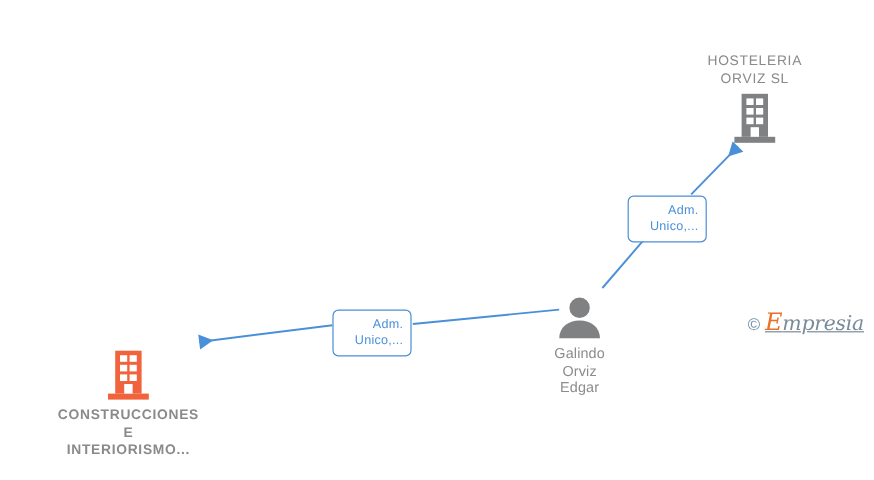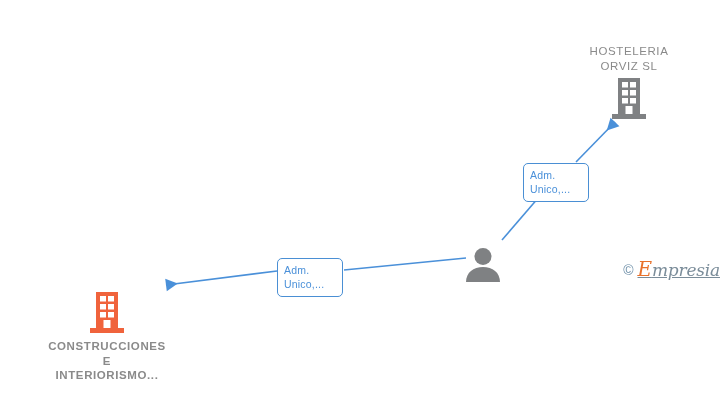--- a/index.html
+++ b/index.html
@@ -99,21 +99,21 @@
   
   .edge-label {
     position: absolute;
     box-sizing: border-box;
     border: 1.3px solid #4a8fd4;
     border-radius: 5px;
     background: #ffffff;
     color: #4a90d9;
     font-size: 10.5px;
     line-height: 14px;
-    text-align: left;
+    text-align: right;
     padding: 4px 6px 5px 6px;
     white-space: pre-line;
     letter-spacing: 0.2px;
   }
 
   #edge-label-construcciones {
     left: 277px;
     top: 258px;
     width: 66px;
   }
@@ -232,20 +232,23 @@
     <span class="node-icon">
       <svg width="170" height="36" viewBox="0 0 170 36" xmlns="http://www.w3.org/2000/svg">
         <g fill="#7f8183">
 
           <circle cx="85" cy="10.5" r="8.5"></circle>
 
           <path d="M68,36 C68,26.5 75.5,21 85,21 C94.5,21 102,26.5 102,36 Z"></path>
         </g>
       </svg>
     </span>
+    <span class="node-label person">Galindo
+Orviz
+Edgar</span>
   </div>
 
   <div class="edge-label" id="edge-label-construcciones">Adm.
 Unico,...</div>
 
   <div class="edge-label" id="edge-label-hosteleria">Adm.
 Unico,...</div>
 
   <div id="watermark">
     <span class="copyright-mark">©</span>

